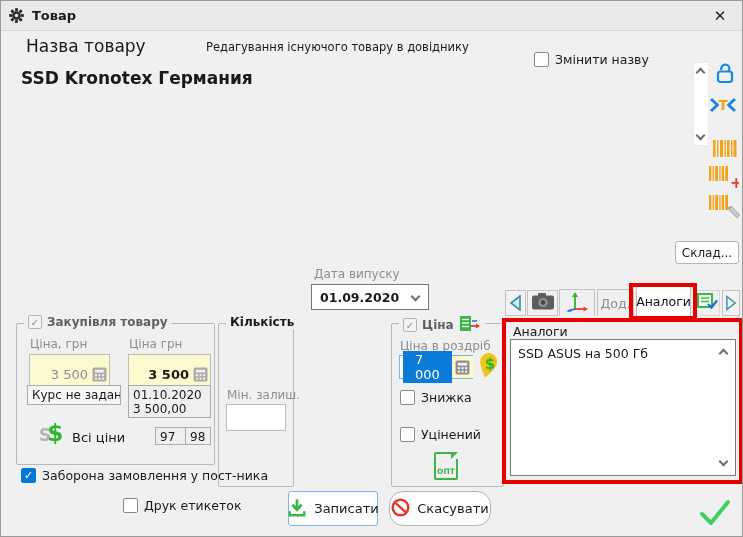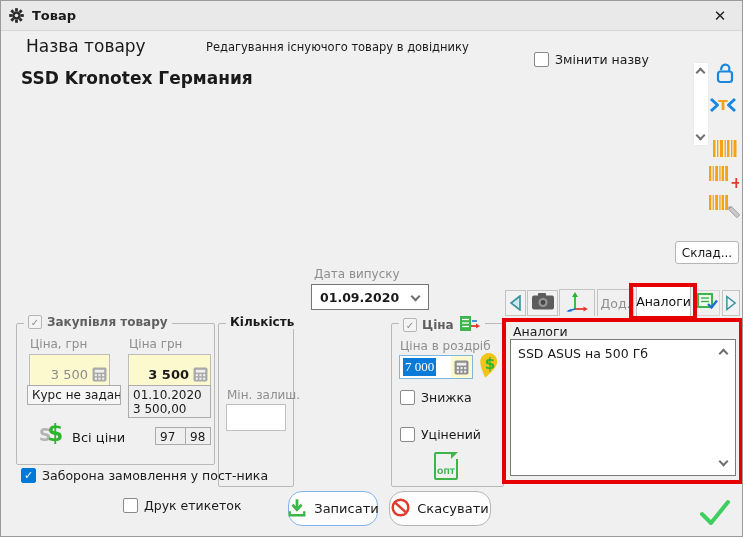--- a/index.html
+++ b/index.html
@@ -30,21 +30,21 @@
   .chev.down { transform:rotate(45deg); }
   .vscroll .chev { position:absolute; left:3px; }
   .vscroll .chev.up { top:6px; }
   .vscroll .chev.down { bottom:6px; }
 
   .icon-abs { position:absolute; }
 
   .btn { position:absolute; background:#fdfdfd; border:1px solid #b5b5b5; border-radius:3px; font-size:12px;
          display:flex; align-items:center; justify-content:center; gap:7px; cursor:pointer; }
   .btn.small { font-size:12px; }
-  .btn.primary { border-color:#7eb4ea;border-radius:14px; }
+  .btn.primary { border-color:#7eb4ea; }
 
   
   .dd { position:absolute; left:310px; top:283px; width:118px; height:26px; background:#fff; border:1px solid #767676;padding-left:26px; }
   .dd .val { position:absolute; left:8px; top:5px; font-size:12.5px; font-weight:600; }
   .dd .chev { position:absolute; right:9px; top:8px; }
   .field-label { position:absolute; font-size:12px; color:#8e8e8e; white-space:nowrap; }
 
   
   .tabbtn { position:absolute; height:26px; top:289px; background:#f2f2f2; border:1px solid #c3c3c3;
             display:flex; align-items:center; justify-content:center; cursor:pointer; }
@@ -63,21 +63,21 @@
   .dim-title { color:#5f5f5f; }
 
   .yfield { position:absolute; height:40px; background:#fcf9cf; border:1px solid #bdbdbd; display:flex; align-items:center; }
   .yfield .num { flex:1; text-align:right; font-size:13px; padding-right:4px; }
   .yfield .num.dim { color:#8c8c8c; }
   .yfield .calc { flex:0 0 auto; margin-right:2px; display:flex; }
 
   .sunk { position:absolute; background:#efefef; border:1px solid #ababab; font-size:12px; padding:2px 4px; white-space:nowrap; overflow:hidden; }
 
   .selfield { position:absolute; height:24px; background:#fff; border:1px solid #7db6e0; display:flex; align-items:center; }
-  .selfield .num { font-size:13px; background:#0b7bd7; color:#fff; padding:1px 2px; margin-left:3px;font-family:Liberation Serif, serif; }
+  .selfield .num { font-size:13px; background:#0b7bd7; color:#fff; padding:1px 12px; margin-left:3px; }
   .selfield .sp { flex:1; }
   .selfield .calc { background:#fcf9cf; height:100%; display:flex; align-items:center; padding:0 3px; }
 
   .whitefield { position:absolute; background:#fff; border:1px solid #c0c0c0; }
 
   .dollar2 { position:absolute; font-weight:bold; line-height:1; }
   .dollar2 .s1 { color:#b3b3b3; font-size:17px; }
   .dollar2 .s2 { color:#2eb52e; font-size:23px; margin-left:-4px; }
 
   .opt-icon { position:absolute; width:24px; height:28px; border:2px solid #3cb54a; border-radius:2px; background:#f0f0f0; }

